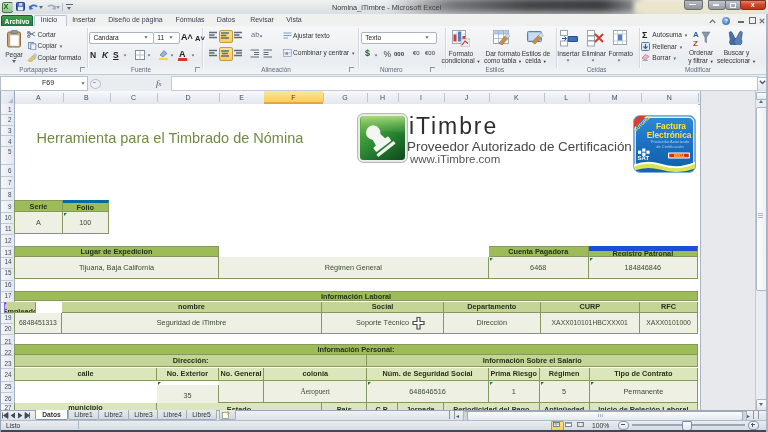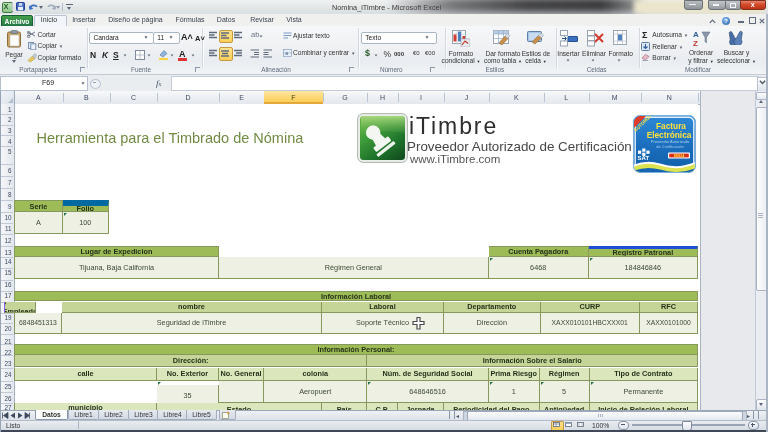--- a/index.html
+++ b/index.html
@@ -469,39 +469,39 @@
         <rect x="9.2" y="37.7" width="3.2" height="3.2"></rect>
         <rect x="5" y="35.6" width="3.2" height="3.2"></rect>
       </g>
     <text x="4.5" y="45" font-size="6" font-weight="bold" fill="#fff" font-family="Liberation Sans">SAT</text>
     <rect x="35" y="37.5" width="22" height="6" rx="1" fill="#fff"></rect>
     <rect x="36.2" y="38.6" width="19.6" height="3.8" fill="#d92c1a"></rect>
     <text x="46" y="42" font-size="3.8" font-weight="bold" fill="#ffe23a" text-anchor="middle" font-family="Liberation Sans">89934</text>
   </svg>
 
   <div class="cell hdr" style="left:14px;top:200.3px;width:49px;height:11.7px;border-left:1px solid #87985f;border-top:1px solid #87985f;">Serie</div>
-  <div class="cell hdr" style="left:63px;top:200.3px;width:45.5px;height:11.7px;border-top:6px solid #0369a1;text-align:right;">Folio</div>
+  <div class="cell hdr" style="left:63px;top:200.3px;width:45.5px;height:11.7px;border-top:3px solid #0369a1;text-align:right;">Folio</div>
   <div class="cell val" style="left:14px;top:212px;width:49px;height:21.7px;border-left:1px solid #87985f;">A</div>
   <div class="cell val" style="left:63px;top:212px;width:45.5px;height:21.7px;">100</div>
   <div class="tri" style="left:64px;top:213px;"></div>
 
   <div class="cell hdr" style="left:14px;top:246.4px;width:205px;height:10.2px;border-left:1px solid #87985f;border-top:1px solid #87985f;">Lugar de Expedicion</div>
   <div class="cell hdr" style="left:488.8px;top:246.4px;width:99.8px;height:10.2px;border-top:1px solid #87985f;">Cuenta Pagadora</div>
-  <div class="cell hdr" style="left:588.6px;top:246.4px;width:109.4px;height:10.2px;border-top:3px solid #1d4ed8;">Registro Patronal</div>
+  <div class="cell hdr" style="left:588.6px;top:246.4px;width:109.4px;height:10.2px;border-top:5px solid #1d4ed8;">Registro Patronal</div>
   <div class="cell val" style="left:14px;top:256.6px;width:205px;height:22.9px;border-left:1px solid #87985f;">Tijuana, Baja California</div>
   <div class="cell val" style="left:219px;top:256.6px;width:269.8px;height:22.9px;">Régimen General</div>
   <div class="cell val" style="left:488.8px;top:256.6px;width:99.8px;height:22.9px;">6468</div>
   <div class="cell val" style="left:588.6px;top:256.6px;width:109.4px;height:22.9px;">184846846</div>
   <div class="tri" style="left:490px;top:257.6px;"></div>
   <div class="tri" style="left:590px;top:257.6px;"></div>
 
   <div class="cell hdr" style="left:14px;top:291.3px;width:684px;height:10.2px;border-left:1px solid #87985f;border-top:1px solid #87985f;">Información Laboral</div>
   <div class="cell hdr2" style="left:4px;top:301.5px;width:32px;height:11.5px;border-left:1px solid #8b5cf6;"># Empleado</div>
   <div class="cell hdr2" style="left:62px;top:301.5px;width:260px;height:11.5px;">nombre</div>
-  <div class="cell hdr2" style="left:322px;top:301.5px;width:122px;height:11.5px;">Laboral</div>
+  <div class="cell hdr2" style="left:322px;top:301.5px;width:122px;height:11.5px;">Social</div>
   <div class="cell hdr2" style="left:444px;top:301.5px;width:96.5px;height:11.5px;">Departamento</div>
   <div class="cell hdr2" style="left:540.5px;top:301.5px;width:99.5px;height:11.5px;">CURP</div>
   <div class="cell hdr2" style="left:640px;top:301.5px;width:58px;height:11.5px;">RFC</div>
   <div class="cell val" style="left:14px;top:313px;width:48px;height:20.6px;border-left:1px solid #87985f;font-size:6.8px;">6848451313</div>
   <div class="cell val" style="left:62px;top:313px;width:260px;height:20.6px;">Seguridad de iTimbre</div>
   <div class="cell val" style="left:322px;top:313px;width:122px;height:20.6px;">Soporte Técnico</div>
   <div class="cell val" style="left:444px;top:313px;width:96.5px;height:20.6px;">Dirección</div>
   <div class="cell val" style="left:540.5px;top:313px;width:99.5px;height:20.6px;font-size:6.8px;">XAXX010101HBCXXX01</div>
   <div class="cell val" style="left:640px;top:313px;width:58px;height:20.6px;font-size:6.8px;">XAXX0101000</div>
 
@@ -515,21 +515,21 @@
   <div class="cell hdr3" style="left:14px;top:367.5px;width:143px;height:13px;border-left:1px solid #87985f;">calle</div>
   <div class="cell hdr3" style="left:157px;top:367.5px;width:62px;height:13px;">No. Exterior</div>
   <div class="cell hdr3" style="left:219px;top:367.5px;width:45px;height:13px;">No. General</div>
   <div class="cell hdr3" style="left:264px;top:367.5px;width:103.4px;height:13px;">colonia</div>
   <div class="cell hdr3" style="left:367.4px;top:367.5px;width:121.4px;height:13px;">Núm. de Seguridad Social</div>
   <div class="cell hdr3" style="left:488.8px;top:367.5px;width:50.8px;height:13px;">Prima Riesgo</div>
   <div class="cell hdr3" style="left:539.6px;top:367.5px;width:50.1px;height:13px;">Régimen</div>
   <div class="cell hdr3" style="left:589.7px;top:367.5px;width:108.3px;height:13px;">Tipo de Contrato</div>
   <div class="cell val" style="left:157px;top:385px;width:62px;height:22.7px;">35</div>
   <div class="cell val" style="left:219px;top:380.5px;width:45px;height:22.7px;"></div>
-  <div class="cell val" style="left:264px;top:380.5px;width:103.4px;height:22.7px;">Aeropuert</div>
+  <div class="cell val" style="left:264px;top:380.5px;width:103.4px;height:22.7px;font-family:Liberation Serif, serif;">Aeropuert</div>
   <div class="cell val" style="left:367.4px;top:380.5px;width:121.4px;height:22.7px;">648646516</div>
   <div class="cell val" style="left:488.8px;top:380.5px;width:50.8px;height:22.7px;">1</div>
   <div class="cell val" style="left:539.6px;top:380.5px;width:50.1px;height:22.7px;">5</div>
   <div class="cell val" style="left:589.7px;top:380.5px;width:108.3px;height:22.7px;">Permanente</div>
   <div class="tri" style="left:158px;top:381.5px;"></div>
   <div class="tri" style="left:368.4px;top:381.5px;"></div>
   <div class="tri" style="left:490px;top:381.5px;"></div>
   <div class="tri" style="left:541px;top:381.5px;"></div>
   <div class="tri" style="left:591px;top:381.5px;"></div>
 

